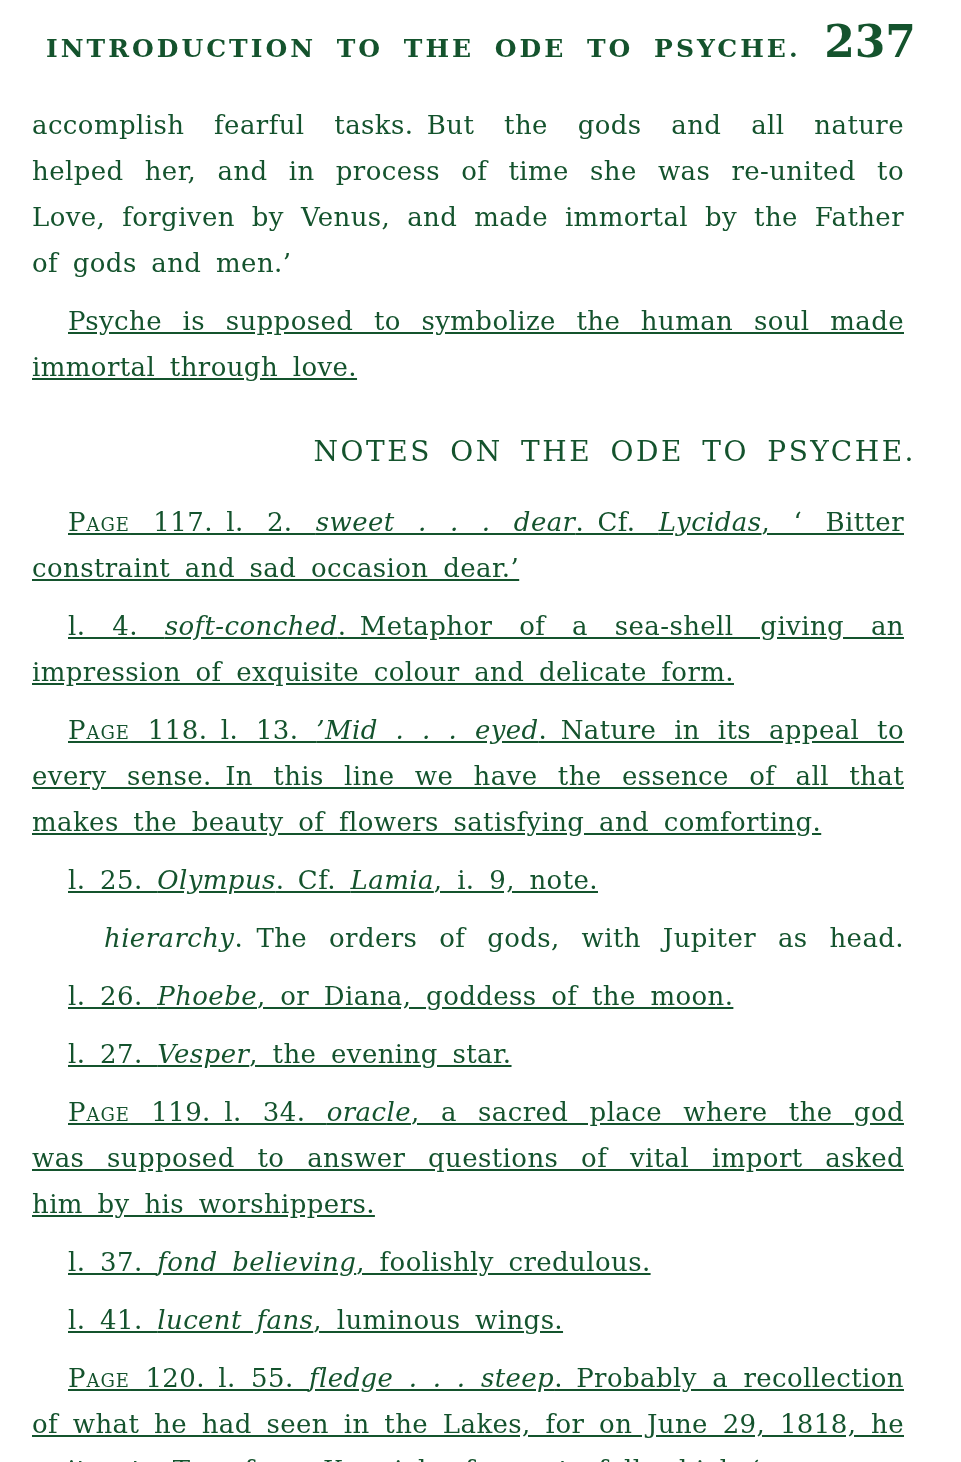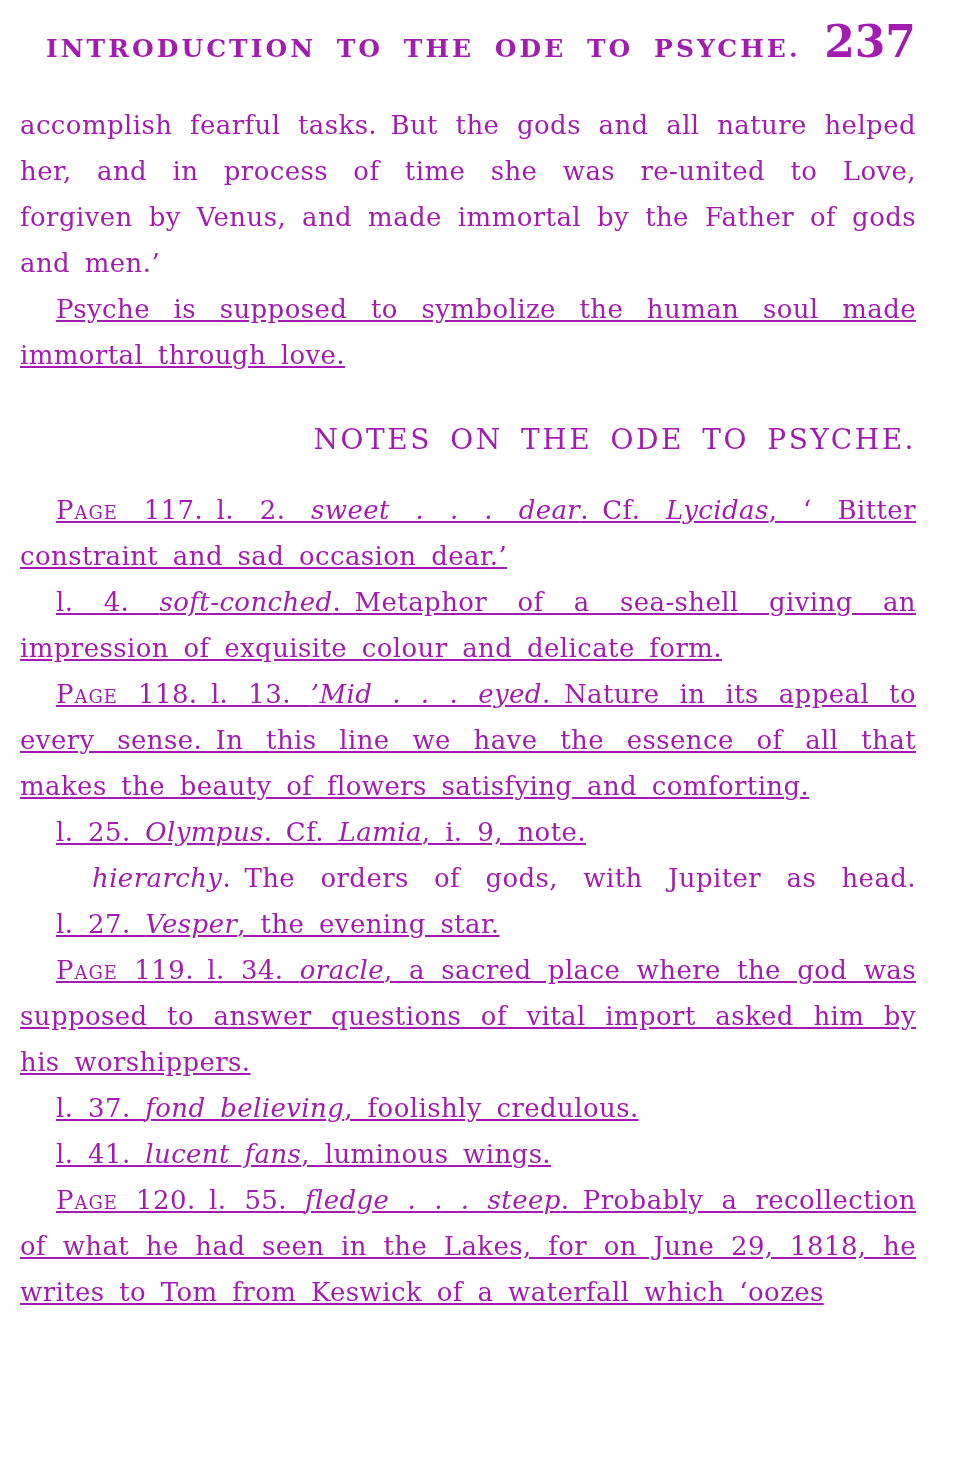--- a/index.html
+++ b/index.html
@@ -9,21 +9,21 @@
     width: 961px;
     height: 1462px;
     overflow: hidden;
   }
   .page {
     box-sizing: border-box;
     width: 961px;
     height: 1462px;
     padding: 0 45px 0 20px;
     background: #ffffff;
-    color: #a21caf;
+    color: #14532d;
     font-family: "DejaVu Serif", serif;
   }
   .running-head {
     display: flex;
     justify-content: space-between;
     align-items: baseline;
     padding: 20px 0 0 26px;
   }
   .running-title {
     font-size: 25px;
@@ -31,21 +31,21 @@
     letter-spacing: 3px;
     word-spacing: 9px;
     white-space: nowrap;
   }
   .page-number {
     font-size: 44px;
     font-weight: bold;
     line-height: 1;
   }
   .body-par {
-    margin: 0;
+    margin: 12px;
     font-size: 26px;
     line-height: 46px;
     text-align: justify;
     word-spacing: 6px;
     letter-spacing: 0.4px;
   }
   .first-par { margin-top: 38px; }
   .indent { text-indent: 36px; text-decoration: underline; }
   .deep { text-indent: 72px; }
   .fill { text-align-last: justify; }
@@ -75,19 +75,20 @@
 
   <p class="body-par indent"><span>Psyche is supposed to symbolize the human soul made immortal through love.</span></p>
 
   <h2 class="section-heading">NOTES ON THE ODE TO PSYCHE.</h2>
 
   <p class="body-par indent"><span class="sc">Page</span><span> 117. l. 2. </span><span class="it">sweet&nbsp;.&nbsp;.&nbsp;. dear</span><span>. Cf. </span><span class="it">Lycidas</span><span>, ‘ Bitter constraint and sad occasion dear.’</span></p>
   <p class="body-par indent"><span>l. 4. </span><span class="it">soft-conched</span><span>. Metaphor of a sea-shell giving an impression of exquisite colour and delicate form.</span></p>
   <p class="body-par indent"><span class="sc">Page</span><span> 118. l. 13. </span><span class="it">’Mid&nbsp;.&nbsp;.&nbsp;. eyed</span><span>. Nature in its appeal to every sense. In this line we have the essence of all that makes the beauty of flowers satisfying and comforting.</span></p>
   <p class="body-par indent"><span>l. 25. </span><span class="it">Olympus</span><span>. Cf. </span><span class="it">Lamia</span><span>, i. 9, note.</span></p>
   <p class="body-par deep fill"><span class="it">hierarchy</span><span>. The orders of gods, with Jupiter as head.</span></p>
+  <p class="body-par indent"><span>l. 26. </span><span class="it">Phoebe</span><span>, or Diana, goddess of the moon.</span></p>
   <p class="body-par indent"><span>l. 27. </span><span class="it">Vesper</span><span>, the evening star.</span></p>
   <p class="body-par indent"><span class="sc">Page</span><span> 119. l. 34. </span><span class="it">oracle</span><span>, a sacred place where the god was supposed to answer questions of vital import asked him by his worshippers.</span></p>
   <p class="body-par indent"><span>l. 37. </span><span class="it">fond believing</span><span>, foolishly credulous.</span></p>
   <p class="body-par indent"><span>l. 41. </span><span class="it">lucent fans</span><span>, luminous wings.</span></p>
   <p class="body-par indent"><span class="sc">Page</span><span> 120. l. 55. </span><span class="it">fledge&nbsp;.&nbsp;.&nbsp;. steep</span><span>. Probably a recollection of what he had seen in the Lakes, for on June 29, 1818, he writes to Tom from Keswick of a waterfall which ‘oozes</span></p>
 
 </div>
 
 </body></html>

